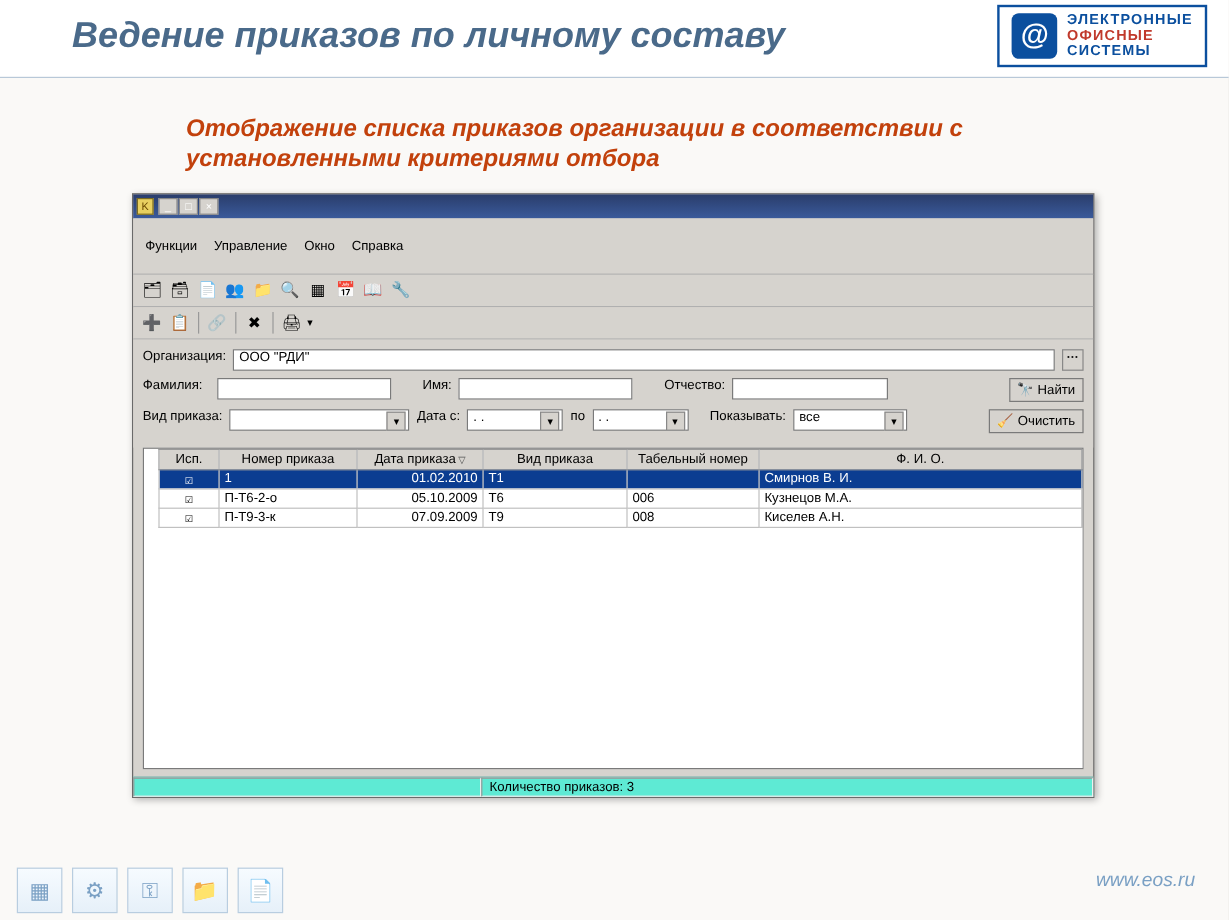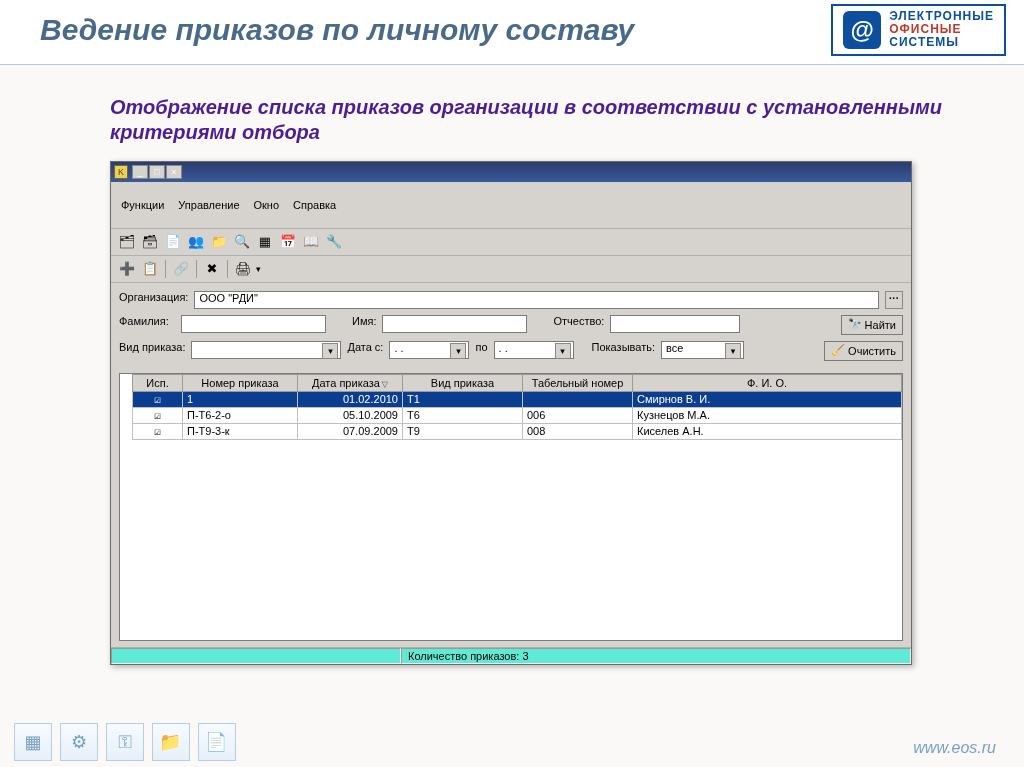--- a/index.html
+++ b/index.html
@@ -5,21 +5,21 @@
   * { box-sizing: border-box; margin: 0; padding: 0; }
   body {
     width: 1024px; height: 767px;
     font-family: Arial, sans-serif;
     background: #faf9f7;
     position: relative;
     overflow: hidden;
   }
   .slide-header {
     display: flex; justify-content: space-between; align-items: center;
-    padding: 4px 18px 8px 40px;
+    padding: 4px 18px 8px 60px;
     border-bottom: 1px solid #b8c8d8;
     background: #fff;
   }
   .slide-title {
     font-size: 30px; font-weight: bold; color: #4a6a8a; font-style: italic;
     line-height: 1.05;
   }
   .logo-box {
     border: 2px solid #0b4f9e; padding: 4px 10px;
     display: flex; align-items: center; gap: 8px;
@@ -28,22 +28,22 @@
   .logo-swirl {
     width: 38px; height: 38px; border-radius: 6px;
     background: #0b4f9e; color: #fff;
     display: flex; align-items: center; justify-content: center;
     font-size: 24px; font-weight: bold;
   }
   .logo-text { font-size: 12px; font-weight: bold; color: #0b4f9e; letter-spacing: 1px; line-height: 1.1; }
   .logo-text .red { color: #c0392b; }
   .slide-body { padding: 30px 40px 0 110px; }
   .subtitle {
-    font-size: 20px; font-weight: bold; color: #4c1d95; font-style: italic;
-    line-height: 1.25; margin-bottom: 16px;
+    font-size: 20px; font-weight: bold; color: #c2410c; font-style: italic;
+    line-height: 1.25; margin-bottom: 16px; margin-left: 45px;
   }
   
   .app-window {
     width: 802px;
     border: 1px solid #6a6a6a;
     background: #d6d3ce;
     box-shadow: 2px 2px 6px rgba(0,0,0,0.3);
     font-family: Tahoma, Arial, sans-serif;
     font-size: 11px;
   }
@@ -115,21 +115,21 @@
   .chk { text-align: center; font-family: monospace; }
   .tbl-blank { height: 200px; background: #fff; }
   .statusbar {
     background: #5eead4; border-top: 1px solid #b0b0b0;
     display: flex; font-size: 11px;
   }
   .statusbar .cell {
     border: 1px inset #eee; padding: 1px 6px;
   }
   .footer {
-    position: absolute; bottom: 10px; right: 28px;
+    position: absolute; bottom: 24px; right: 28px;
     font-size: 16px; color: #7aa0c4; font-style: italic;
   }
   .footer-icons {
     position: absolute; bottom: 6px; left: 14px;
     display: flex; gap: 8px;
   }
   .ficon {
     width: 38px; height: 38px; border: 1px solid #b8cde0;
     background: linear-gradient(#f6fbff,#e6f0f9);
     display: flex; align-items: center; justify-content: center;
@@ -216,21 +216,21 @@
         </div>
       </div>
       <div class="form-row">
         <span class="lbl">Вид приказа:</span>
         <div class="txt dd" style="width:150px"></div>
         <span class="lbl">Дата с:</span>
         <div class="txt dd" style="width:80px">.  .</div>
         <span class="lbl">по</span>
         <div class="txt dd" style="width:80px">.  .</div>
         <span class="lbl" style="margin-left:12px">Показывать:</span>
-        <div class="txt dd" style="width:83px">все</div>
+        <div class="txt dd" style="width:95px">все</div>
         <div style="flex:1"></div>
         <div class="btn">
           <span>🧹</span>
           <span>Очистить</span>
         </div>
       </div>
     </div>
 
     <div class="tbl-area">
       <table class="tbl">

